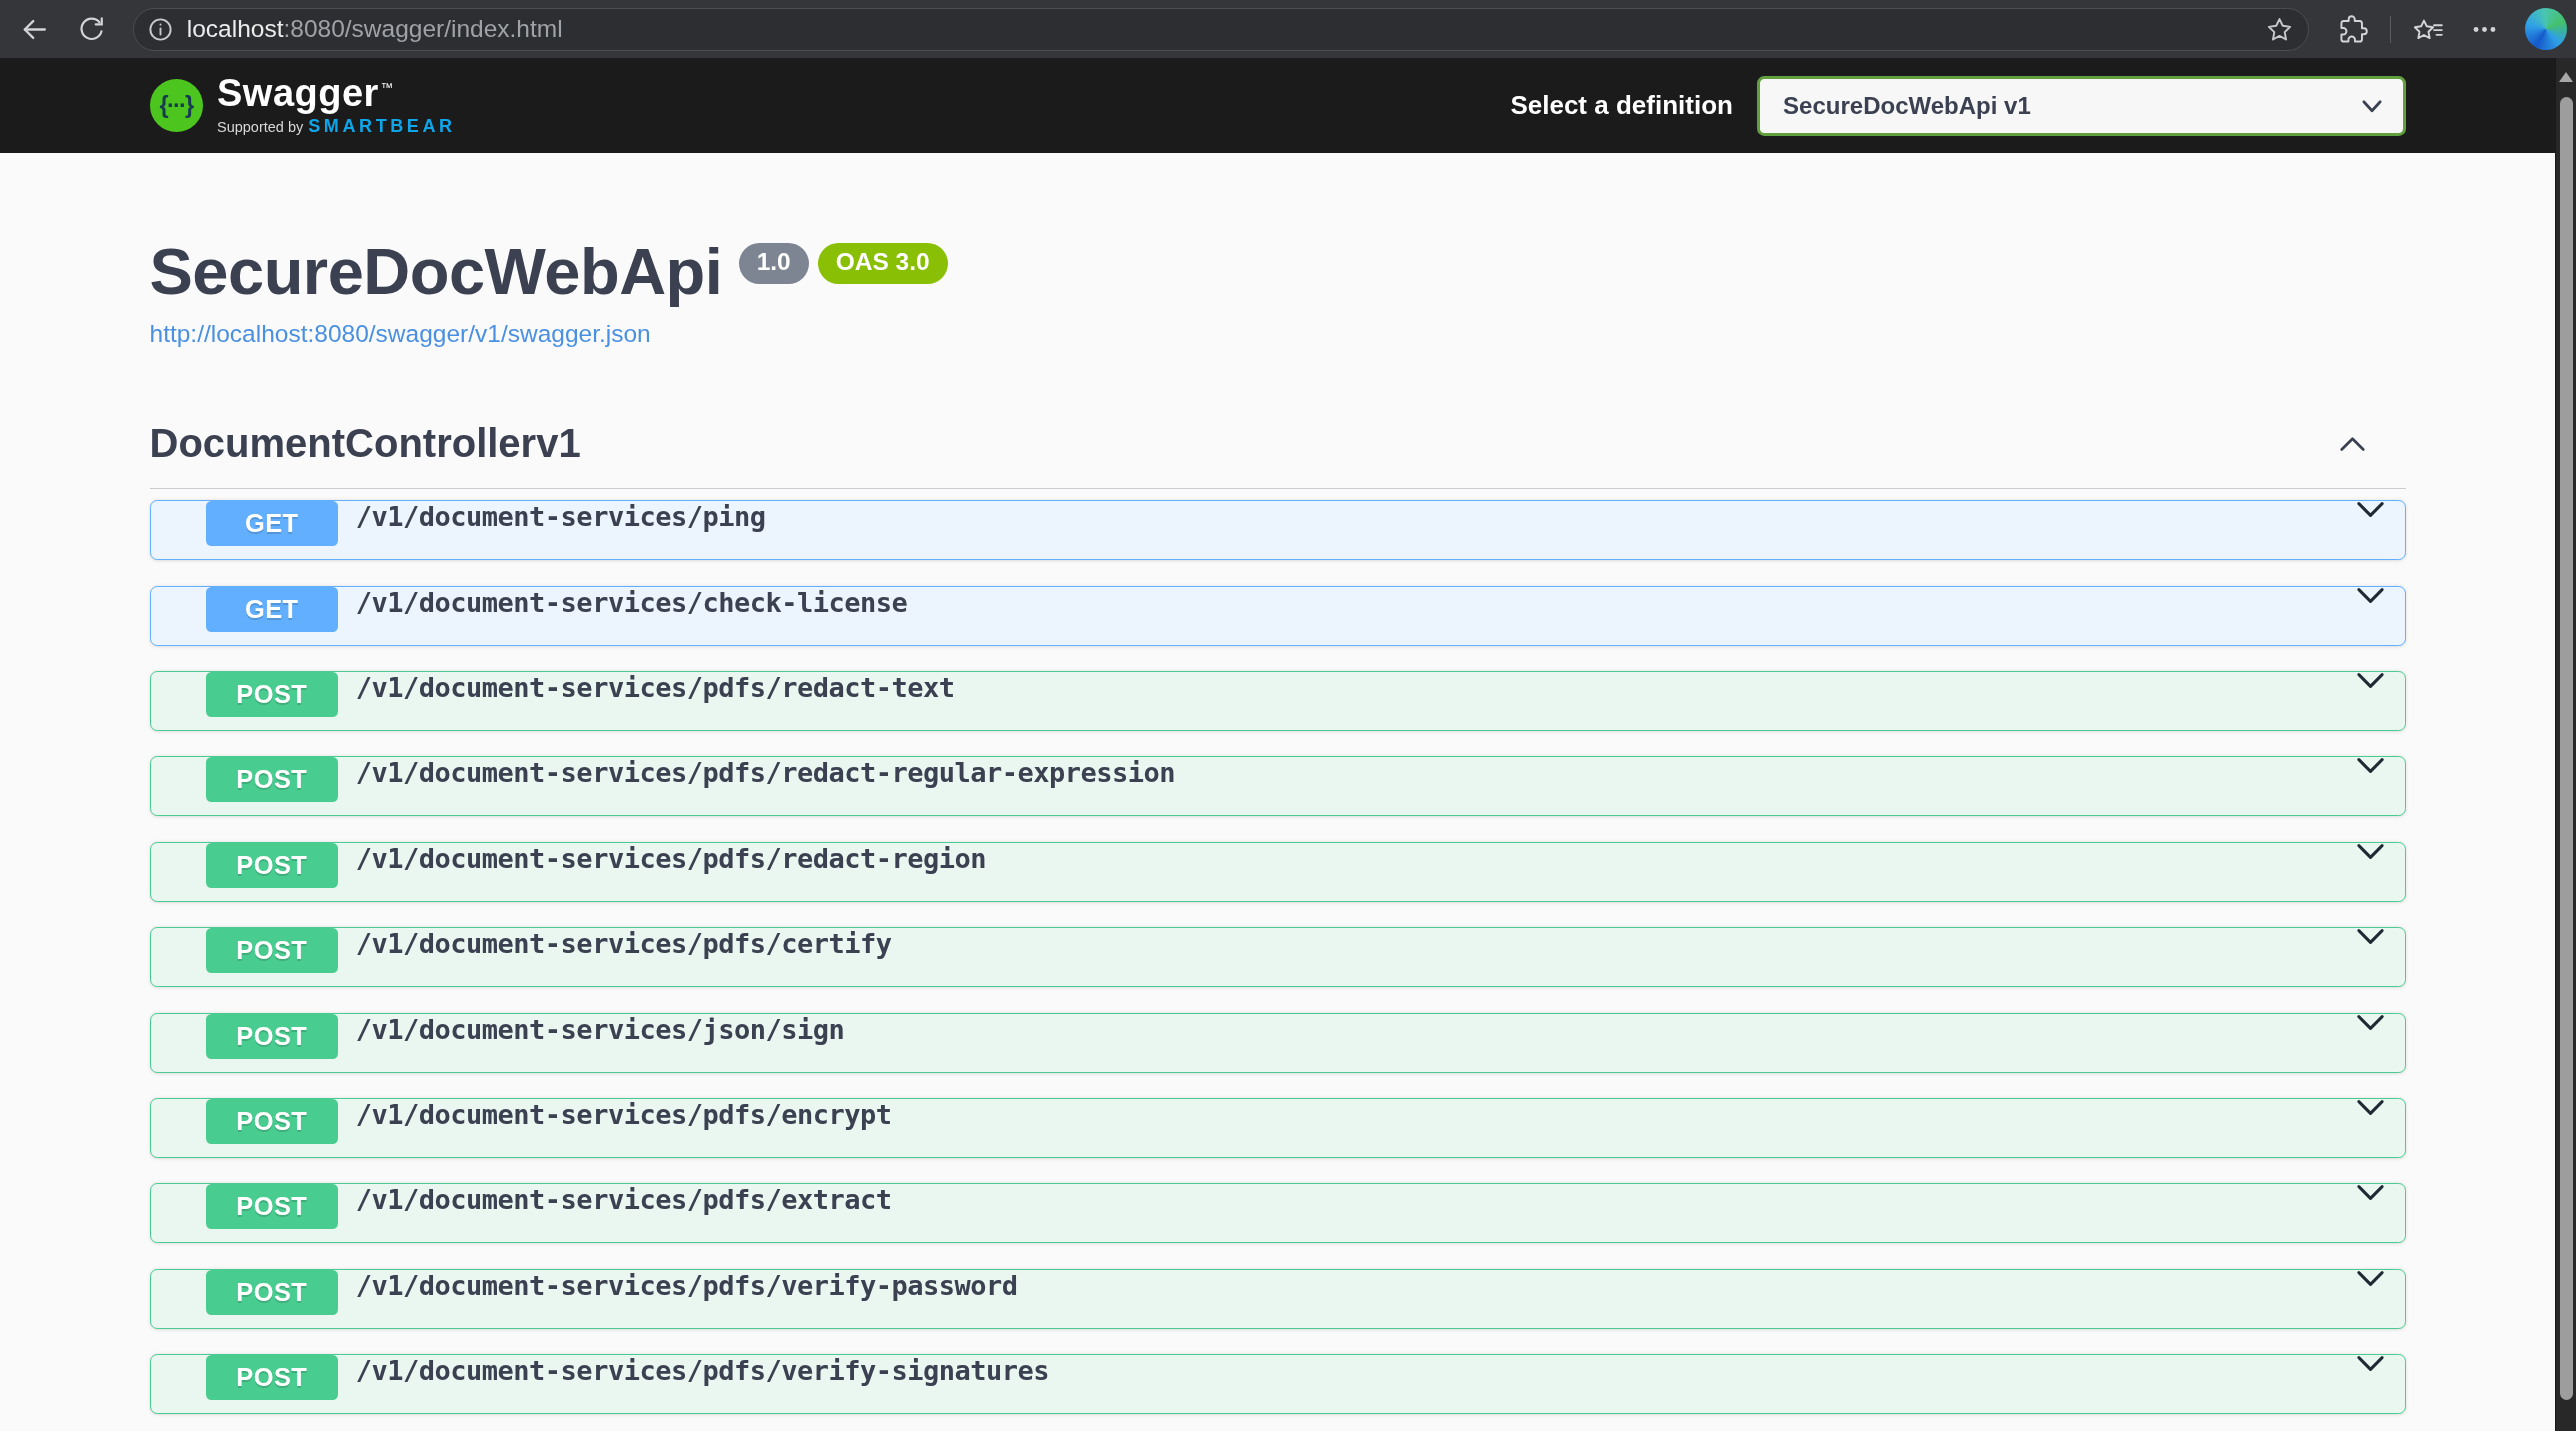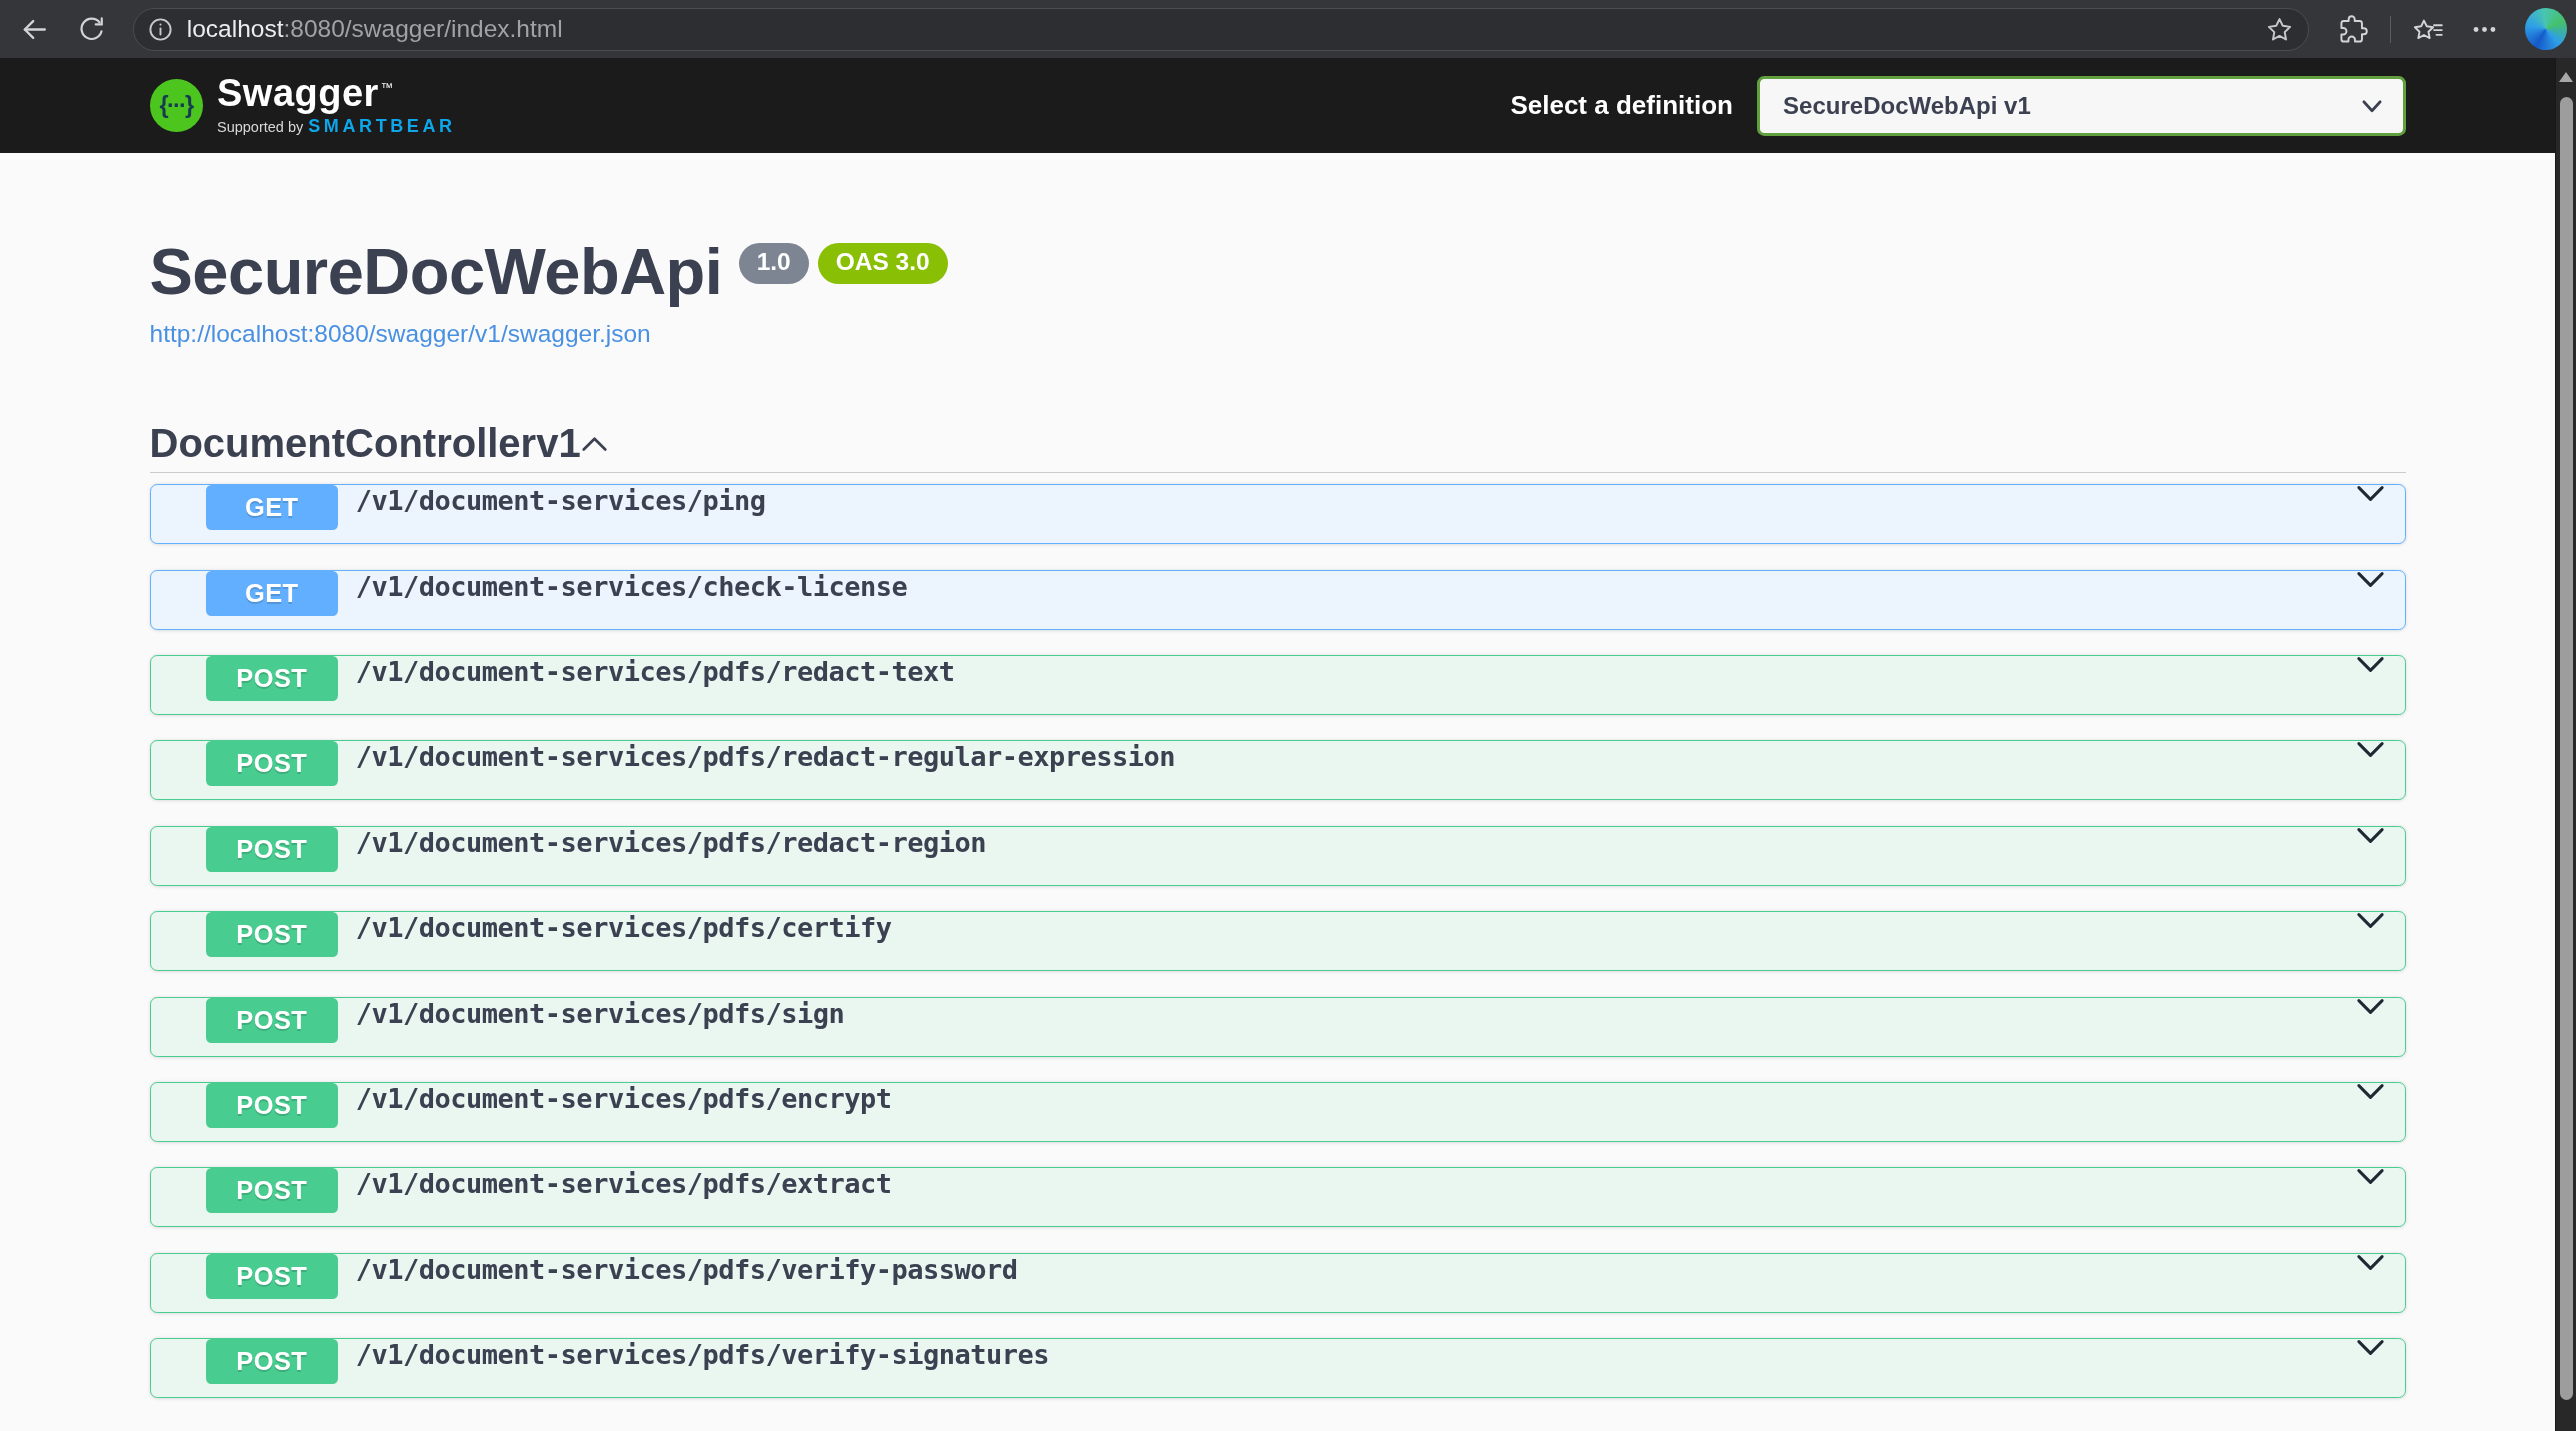--- a/index.html
+++ b/index.html
@@ -88,22 +88,22 @@
     display: inline-block; position: relative; top: -23.6px; margin-left: 16.3px;
     font-size: 24.5px; font-weight: 700; color: #ffffff; line-height: 1;
     padding: 7px 18px 9px; border-radius: 45px; vertical-align: baseline; letter-spacing: 0;
   }
   .pill.version { background: var(--version-badge-bg, #7d8492); }
   .pill.oas { background: var(--oas-badge-bg, #89bf04); margin-left: 9px; }
   .spec-link { display: inline-block; margin-top: 12.7px; font-size: 24.5px; color: var(--link, #4990e2); text-decoration: none; cursor: pointer; }
 
   
   .tag-header {
-    margin-top: 73px; display: flex; align-items: center; justify-content: flex-start;
-    padding-bottom: 6px; border-bottom: 1.8px solid rgba(59,65,81,.25); cursor: pointer;
+    margin-top: 73px; display: flex; align-items: center; justify-content: space-between;
+    padding-bottom: 22px; border-bottom: 1.8px solid rgba(59,65,81,.25); cursor: pointer;
   }
   .tag-title { font-size: 40px; font-weight: 700; color: var(--heading, #3b4151); }
   .tag-collapse { border: none; background: transparent; margin-right: 40px; cursor: pointer; display: flex; }
 
   .endpoint-list { margin-top: 11px; }
   .opblock {
     height: 60px; border-radius: 7.3px; border: 1.8px solid #000;
     display: flex; align-items: flex-start; margin-bottom: 25.4px;
     box-shadow: 0 0.9px 3.6px rgba(0,0,0,.12); cursor: pointer; padding-left: 48px;
   }
@@ -274,21 +274,21 @@
     <span class="op-path">/v1/document-services/pdfs/certify</span>
     <span class="op-chevron">
       <svg width="29" height="17" viewBox="0 0 32 19" fill="none" stroke="#1f2933" stroke-width="3.4" stroke-linecap="round" stroke-linejoin="round">
                   <polyline points="3,3 16,16 29,3"></polyline>
                 </svg>
     </span>
   </div>
 
   <div class="opblock post">
     <span class="op-method">POST</span>
-    <span class="op-path">/v1/document-services/pdfs/sign</span>
+    <span class="op-path">/v1/document-services/json/sign</span>
     <span class="op-chevron">
       <svg width="29" height="17" viewBox="0 0 32 19" fill="none" stroke="#1f2933" stroke-width="3.4" stroke-linecap="round" stroke-linejoin="round">
                   <polyline points="3,3 16,16 29,3"></polyline>
                 </svg>
     </span>
   </div>
 
   <div class="opblock post">
     <span class="op-method">POST</span>
     <span class="op-path">/v1/document-services/pdfs/encrypt</span>

